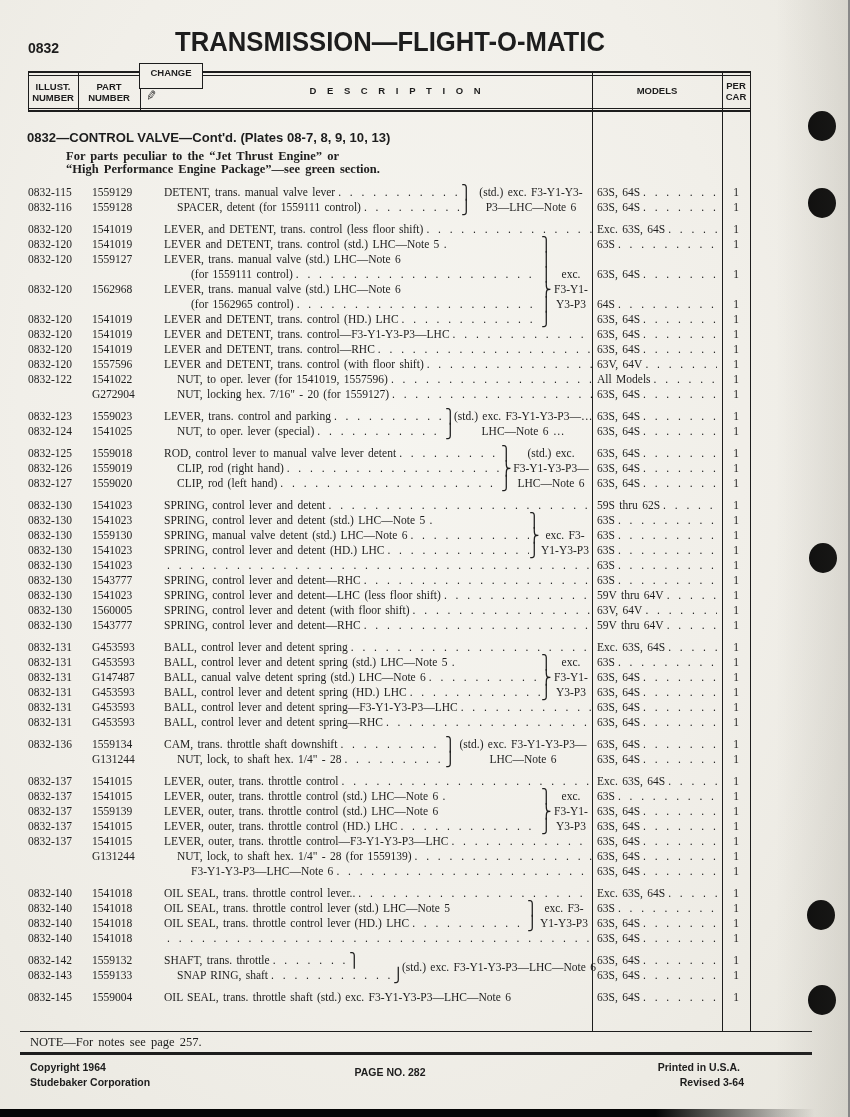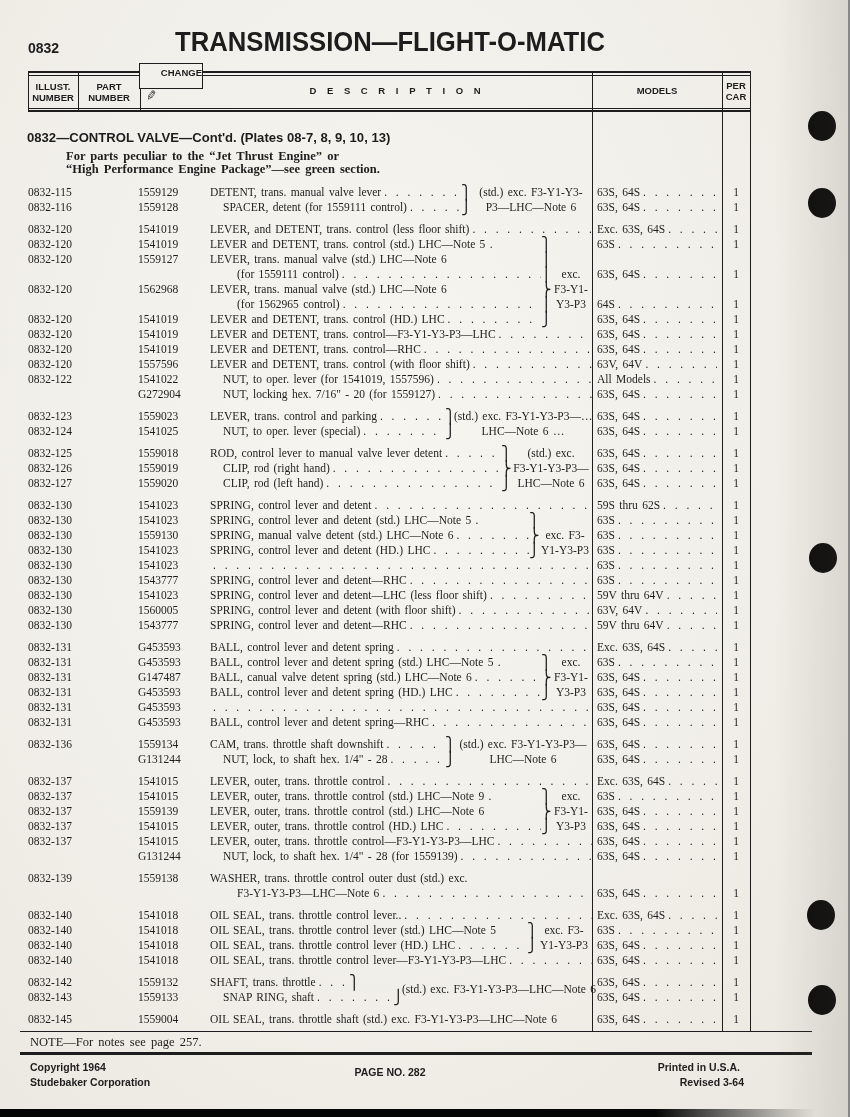--- a/index.html
+++ b/index.html
@@ -11,32 +11,32 @@
   .code{position:absolute;left:28px;top:40px;font-family:"Liberation Sans",sans-serif;
     font-weight:bold;font-size:14px;}
   .title{position:absolute;left:0;top:27px;width:780px;text-align:center;
     font-family:"Liberation Sans",sans-serif;font-weight:bold;font-size:27px;
     transform:scaleX(.95);letter-spacing:0;}
   .hr{position:absolute;background:#1d1d1d;}
   .vl{position:absolute;width:1px;background:#1d1d1d;}
   .th{position:absolute;font-family:"Liberation Sans",sans-serif;font-weight:bold;
     font-size:9.5px;line-height:11px;text-align:center;}
   .change-tab{position:absolute;left:139px;top:63px;width:64px;height:26px;
-    background:#f2f0ea;border:1px solid #1d1d1d;box-sizing:border-box;text-align:right;}
+    background:#f2f0ea;border:1px solid #1d1d1d;box-sizing:border-box;}
   .change-tab .th-label{display:block;margin-top:3px;}
   .pencil{position:absolute;left:146px;top:88px;font-size:13px;
     transform:scaleX(-1) rotate(10deg);}
   .sec-h{position:absolute;left:27px;top:130px;font-family:"Liberation Sans",sans-serif;
     font-weight:bold;font-size:13.5px;transform:scaleX(.97);transform-origin:left;white-space:nowrap;}
   .sec-s{position:absolute;left:66px;font-weight:bold;font-size:12.5px;word-spacing:2px;white-space:nowrap;}
   .tbody{position:absolute;left:28px;top:185px;width:722px;}
   .row{display:flex;height:15px;line-height:15px;font-size:11.5px;word-spacing:1.5px;}
   .row.gp{margin-top:7px;}
   .c-il{width:64px;white-space:nowrap;}
-  .c-pt{width:60px;white-space:nowrap;margin-left:46px;}
+  .c-pt{width:60px;white-space:nowrap;}
   .c-d{flex:1;display:flex;min-width:0;padding-left:12px;box-sizing:border-box;}
   .c-m{width:130px;display:flex;min-width:0;padding-left:5px;padding-right:5px;box-sizing:border-box;}
   .c-p{width:28px;text-align:center;box-sizing:border-box;}
   .d-t{white-space:nowrap;}
   .in1{padding-left:13px;} .in2{padding-left:27px;}
   .lead{flex:1;overflow:hidden;white-space:nowrap;letter-spacing:2.2px;padding:0 3px;min-width:4px;}
   .brace{width:9px;flex:0 0 9px;text-align:center;font-family:"DejaVu Sans",sans-serif;
     font-size:14px;line-height:15px;}
   .qual{flex:0 0 auto;text-align:center;white-space:nowrap;}
   .qshift{transform:translateY(7px);margin-left:44px;}
@@ -541,20 +541,21 @@
         <div class="c-m">
           <span class="d-t">63S, 64S</span>
           <span class="lead">. . . . . . . . . . . . . . . . . . . . . . . . . . . . . . . . . . . . . . . . . . . . . . . . . . . . . . . . . . . . . . . . . . . . . . . . . . . . . . . . . . . . . . . . . . . . . . . . . . . . . . . . . . . . . . . . . . . . . . . . </span>
         </div>
         <div class="c-p">1</div>
       </div>
       <div class="row">
         <div class="c-il">0832-131</div>
         <div class="c-pt">G453593</div>
         <div class="c-d">
+          <span class="d-t">BALL, control lever and detent spring—F3-Y1-Y3-P3—LHC</span>
           <span class="lead">. . . . . . . . . . . . . . . . . . . . . . . . . . . . . . . . . . . . . . . . . . . . . . . . . . . . . . . . . . . . . . . . . . . . . . . . . . . . . . . . . . . . . . . . . . . . . . . . . . . . . . . . . . . . . . . . . . . . . . . . </span>
         </div>
         <div class="c-m">
           <span class="d-t">63S, 64S</span>
           <span class="lead">. . . . . . . . . . . . . . . . . . . . . . . . . . . . . . . . . . . . . . . . . . . . . . . . . . . . . . . . . . . . . . . . . . . . . . . . . . . . . . . . . . . . . . . . . . . . . . . . . . . . . . . . . . . . . . . . . . . . . . . . </span>
         </div>
         <div class="c-p">1</div>
       </div>
       <div class="row">
         <div class="c-il">0832-131</div>
@@ -609,21 +610,21 @@
         <div class="c-m">
           <span class="d-t">Exc. 63S, 64S</span>
           <span class="lead">. . . . . . . . . . . . . . . . . . . . . . . . . . . . . . . . . . . . . . . . . . . . . . . . . . . . . . . . . . . . . . . . . . . . . . . . . . . . . . . . . . . . . . . . . . . . . . . . . . . . . . . . . . . . . . . . . . . . . . . . </span>
         </div>
         <div class="c-p">1</div>
       </div>
       <div class="row">
         <div class="c-il">0832-137</div>
         <div class="c-pt">1541015</div>
         <div class="c-d">
-          <span class="d-t">LEVER, outer, trans. throttle control (std.) LHC—Note 9 .</span>
+          <span class="d-t">LEVER, outer, trans. throttle control (std.) LHC—Note 6 .</span>
           <span class="lead"></span>
           <span class="brace">⎫</span>
           <span class="qual" style="width: 42px;">exc.</span>
         </div>
         <div class="c-m">
           <span class="d-t">63S</span>
           <span class="lead">. . . . . . . . . . . . . . . . . . . . . . . . . . . . . . . . . . . . . . . . . . . . . . . . . . . . . . . . . . . . . . . . . . . . . . . . . . . . . . . . . . . . . . . . . . . . . . . . . . . . . . . . . . . . . . . . . . . . . . . . </span>
         </div>
         <div class="c-p">1</div>
       </div>
@@ -676,33 +677,20 @@
         <div class="c-d">
           <span class="d-t in1">NUT, lock, to shaft hex. 1/4" - 28 (for 1559139)</span>
           <span class="lead">. . . . . . . . . . . . . . . . . . . . . . . . . . . . . . . . . . . . . . . . . . . . . . . . . . . . . . . . . . . . . . . . . . . . . . . . . . . . . . . . . . . . . . . . . . . . . . . . . . . . . . . . . . . . . . . . . . . . . . . . </span>
         </div>
         <div class="c-m">
           <span class="d-t">63S, 64S</span>
           <span class="lead">. . . . . . . . . . . . . . . . . . . . . . . . . . . . . . . . . . . . . . . . . . . . . . . . . . . . . . . . . . . . . . . . . . . . . . . . . . . . . . . . . . . . . . . . . . . . . . . . . . . . . . . . . . . . . . . . . . . . . . . . </span>
         </div>
         <div class="c-p">1</div>
       </div>
-      <div class="row gp">
-        <div class="c-il">0832-139</div>
-        <div class="c-pt">1559138</div>
-        <div class="c-d">
-          <span class="d-t">WASHER, trans. throttle control outer dust (std.) exc.</span>
-          <span class="lead"></span>
-        </div>
-        <div class="c-m">
-          <span class="d-t"></span>
-          <span class="lead"></span>
-        </div>
-        <div class="c-p"></div>
-      </div>
       <div class="row">
         <div class="c-il"></div>
         <div class="c-pt"></div>
         <div class="c-d">
           <span class="d-t in2">F3-Y1-Y3-P3—LHC—Note 6</span>
           <span class="lead">. . . . . . . . . . . . . . . . . . . . . . . . . . . . . . . . . . . . . . . . . . . . . . . . . . . . . . . . . . . . . . . . . . . . . . . . . . . . . . . . . . . . . . . . . . . . . . . . . . . . . . . . . . . . . . . . . . . . . . . . </span>
         </div>
         <div class="c-m">
           <span class="d-t">63S, 64S</span>
           <span class="lead">. . . . . . . . . . . . . . . . . . . . . . . . . . . . . . . . . . . . . . . . . . . . . . . . . . . . . . . . . . . . . . . . . . . . . . . . . . . . . . . . . . . . . . . . . . . . . . . . . . . . . . . . . . . . . . . . . . . . . . . . </span>
@@ -749,21 +737,20 @@
         <div class="c-m">
           <span class="d-t">63S, 64S</span>
           <span class="lead">. . . . . . . . . . . . . . . . . . . . . . . . . . . . . . . . . . . . . . . . . . . . . . . . . . . . . . . . . . . . . . . . . . . . . . . . . . . . . . . . . . . . . . . . . . . . . . . . . . . . . . . . . . . . . . . . . . . . . . . . </span>
         </div>
         <div class="c-p">1</div>
       </div>
       <div class="row">
         <div class="c-il">0832-140</div>
         <div class="c-pt">1541018</div>
         <div class="c-d">
-          <span class="d-t">OIL SEAL, trans. throttle control lever—F3-Y1-Y3-P3—LHC</span>
           <span class="lead">. . . . . . . . . . . . . . . . . . . . . . . . . . . . . . . . . . . . . . . . . . . . . . . . . . . . . . . . . . . . . . . . . . . . . . . . . . . . . . . . . . . . . . . . . . . . . . . . . . . . . . . . . . . . . . . . . . . . . . . . </span>
         </div>
         <div class="c-m">
           <span class="d-t">63S, 64S</span>
           <span class="lead">. . . . . . . . . . . . . . . . . . . . . . . . . . . . . . . . . . . . . . . . . . . . . . . . . . . . . . . . . . . . . . . . . . . . . . . . . . . . . . . . . . . . . . . . . . . . . . . . . . . . . . . . . . . . . . . . . . . . . . . . </span>
         </div>
         <div class="c-p">1</div>
       </div>
       <div class="row gp">
         <div class="c-il">0832-142</div>

